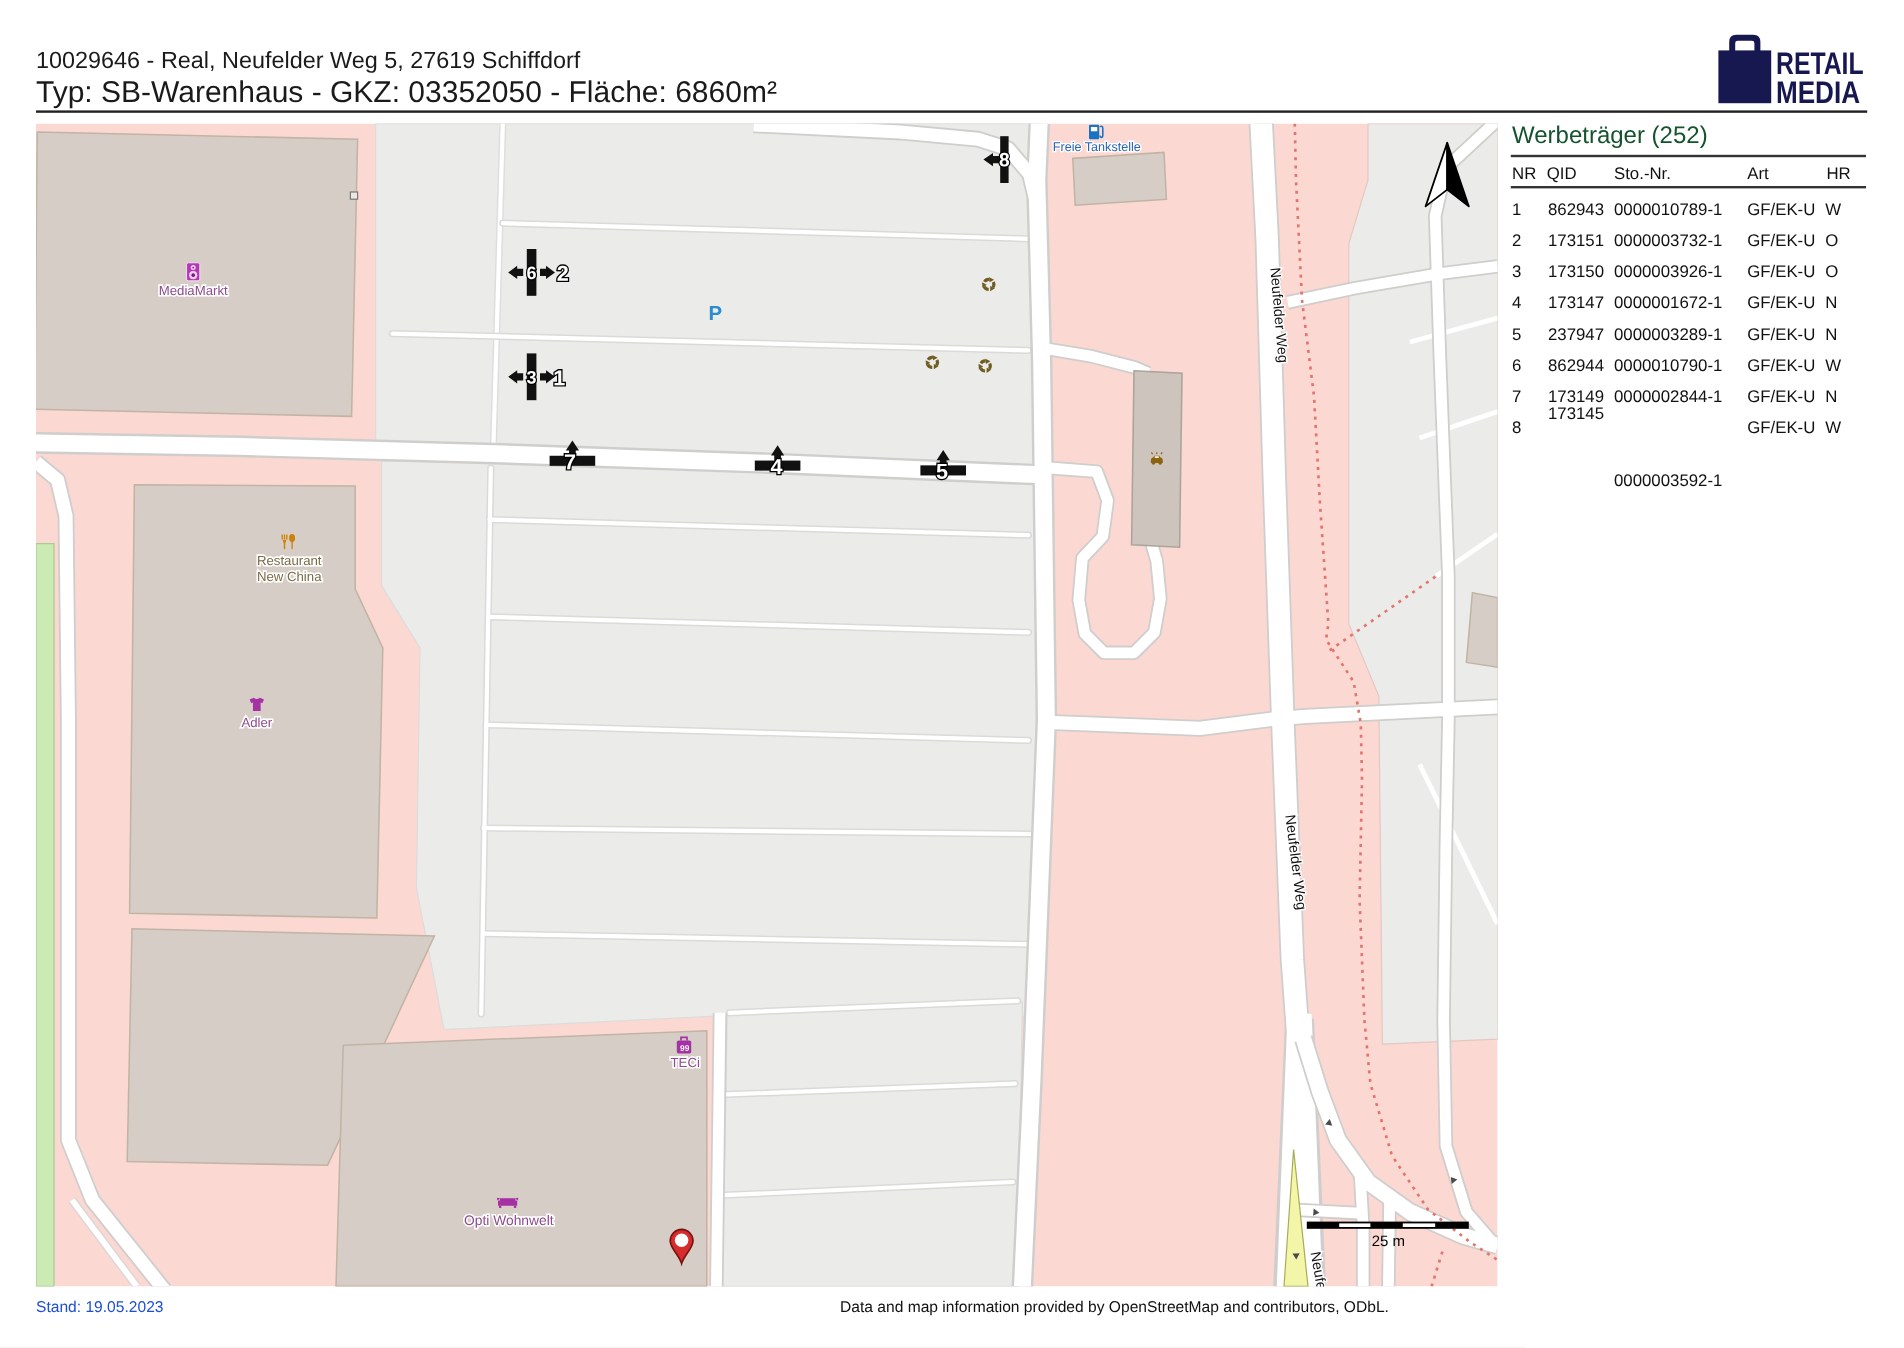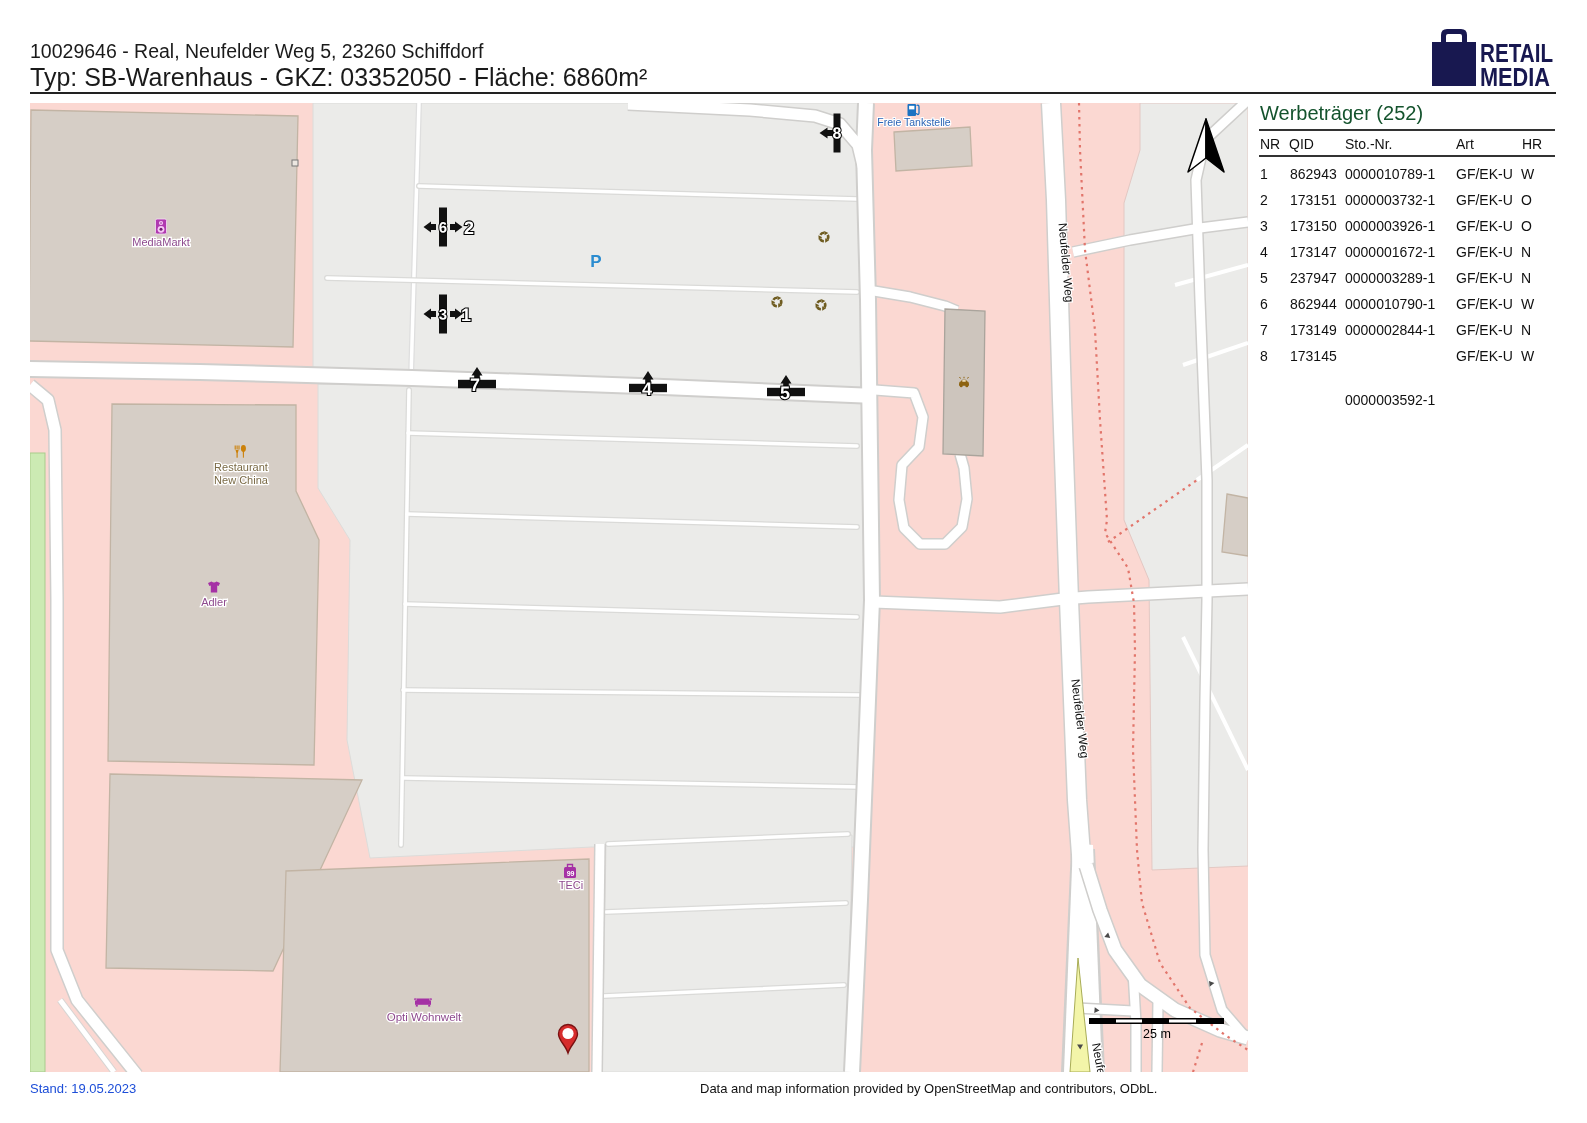--- a/index.html
+++ b/index.html
@@ -2,21 +2,21 @@
 <html><head>
 <meta charset="utf-8">
 <style>
   html,body{margin:0;padding:0;}
   body{width:1587px;height:1123px;background:#ffffff;font-family:"Liberation Sans",sans-serif;position:relative;overflow:hidden;}
   .abs{position:absolute;}
 </style>
 </head>
 <body>
 
-<div class="abs" style="left:30px;top:40px;font-size:19.5px;color:#1a1a1a;">10029646 - Real, Neufelder Weg 5, 23260 Schiffdorf</div>
+<div class="abs" style="left:30px;top:40px;font-size:19.5px;color:#1a1a1a;">10029646 - Real, Neufelder Weg 5, 27619 Schiffdorf</div>
 
 <div class="abs" style="left:30px;top:63px;font-size:25px;color:#1a1a1a;">Typ: SB-Warenhaus - GKZ: 03352050 - Fläche: 6860m²</div>
 
 <div class="abs" style="left:30px;top:92px;width:1526px;height:2px;background:#222;"></div>
 
 <svg class="abs" style="left:1425px;top:22px;" width="140" height="68" viewBox="0 0 140 68">
 
   <g fill="#181850">
     <rect x="7" y="20" width="44" height="44"></rect>
     <path d="M16 22 L16 13 Q16 7 22 7 L36 7 Q42 7 42 13 L42 22 L37 22 L37 14 Q37 12 35 12 L23 12 Q21 12 21 14 L21 22 Z"></path>
@@ -391,21 +391,21 @@
     </div>
 <div>
       <span class="abs" style="left:1260px;top:322px;">7</span>
       <span class="abs" style="left:1290px;top:322px;">173149</span>
       <span class="abs" style="left:1345px;top:322px;">0000002844-1</span>
       <span class="abs" style="left:1456px;top:322px;">GF/EK-U</span>
       <span class="abs" style="left:1521px;top:322px;">N</span>
     </div>
 <div>
       <span class="abs" style="left:1260px;top:348px;">8</span>
-      <span class="abs" style="left:1290px;top:348px;text-align:center;">173145</span>
+      <span class="abs" style="left:1290px;top:336px;text-align:center;">173145</span>
       <span class="abs" style="left:1345px;top:348px;margin-top:44px;">0000003592-1</span>
       <span class="abs" style="left:1456px;top:348px;">GF/EK-U</span>
       <span class="abs" style="left:1521px;top:348px;">W</span>
     </div>
   </div>
 
 <div class="abs" style="left:30px;top:1081px;font-size:13px;color:#1d4ed8;">Stand: 19.05.2023</div>
 
 <div class="abs" style="left:700px;top:1081px;width:548px;text-align:left;font-size:13px;color:#111;">Data and map information provided by OpenStreetMap and contributors, ODbL.</div>
 

